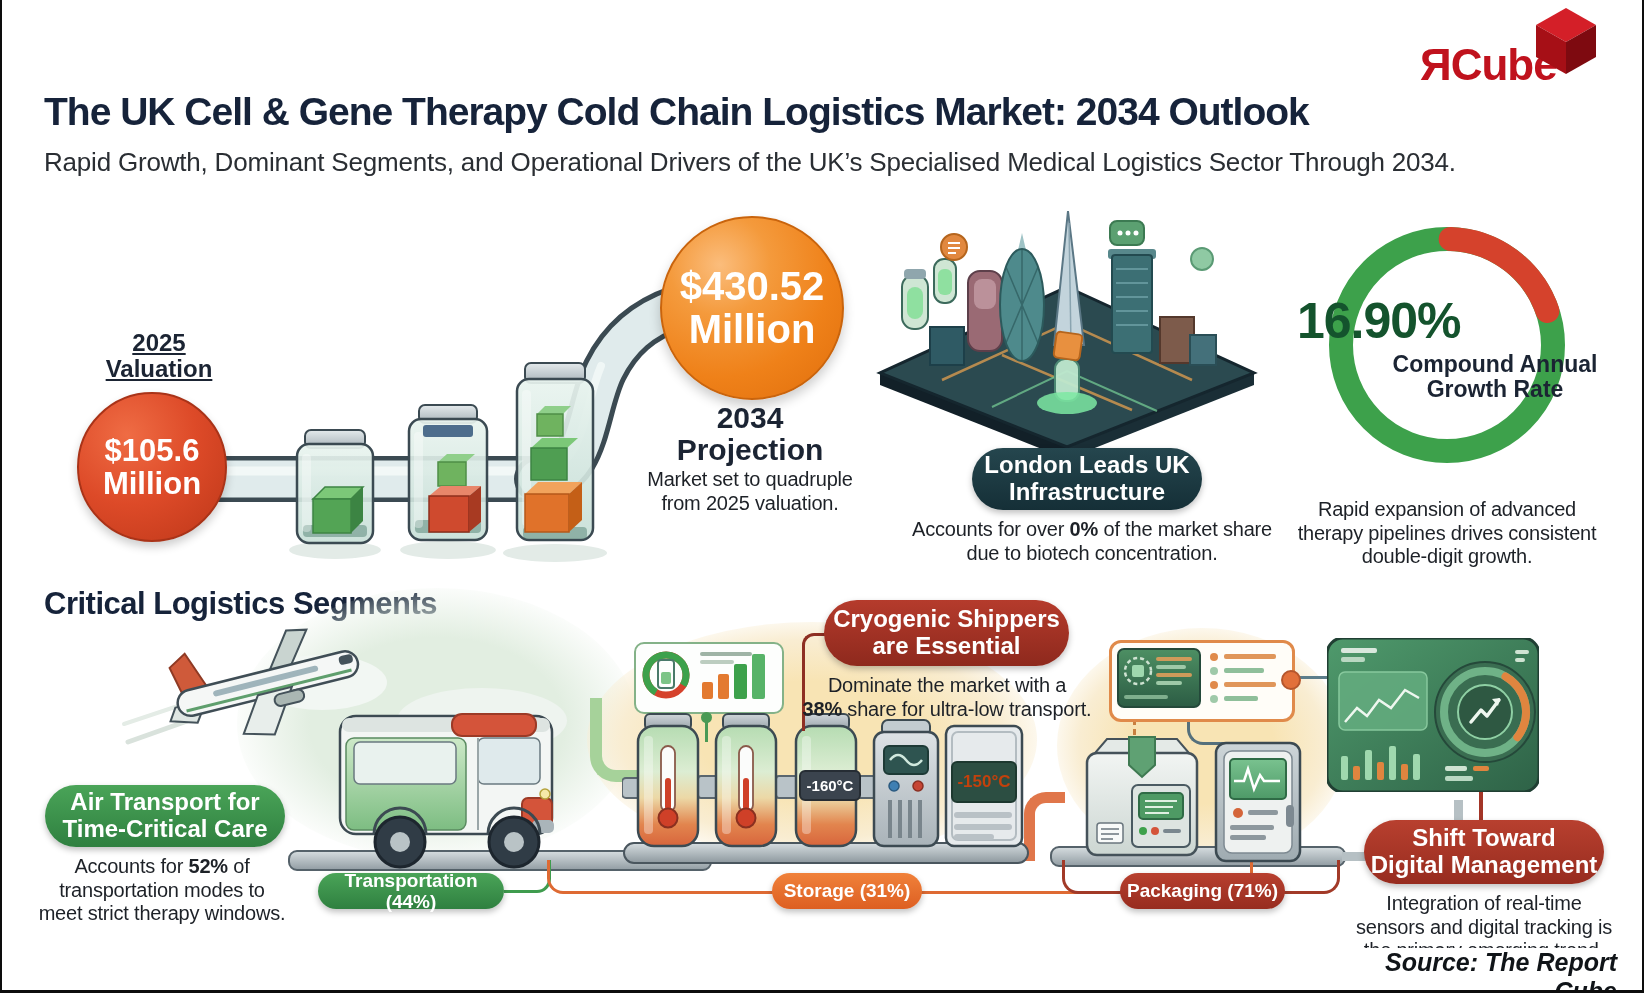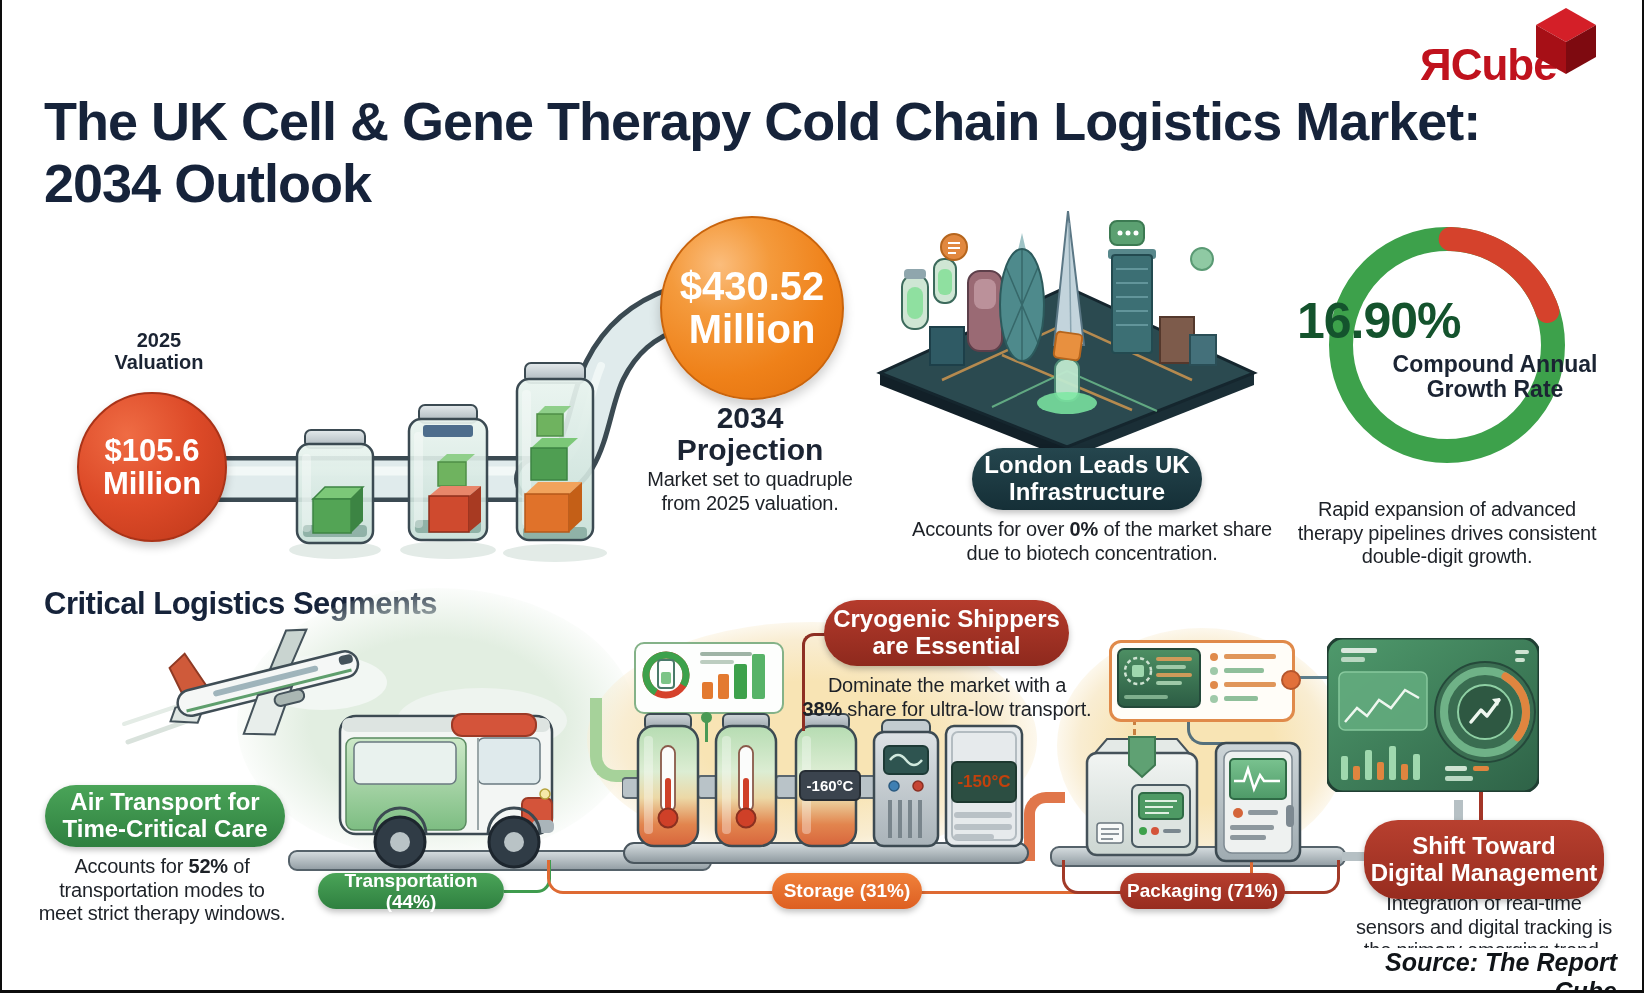--- a/index.html
+++ b/index.html
@@ -1,21 +1,21 @@
 <!DOCTYPE html>
 <html><head>
 <meta charset="utf-8">
 <style>
   html,body{margin:0;padding:0;background:#fff;}
   .canvas{position:relative;width:1644px;height:993px;background:#ffffff;overflow:hidden;
           font-family:"Liberation Sans",sans-serif;box-sizing:border-box;
           border-left:2px solid #0d0d0d;border-right:2px solid #0d0d0d;border-bottom:3px solid #0d0d0d;}
   .t{position:absolute;}
   .prel{white-space:pre-line;}
-  .h1{font-size:54px;font-weight:800;color:#16233a;letter-spacing:-1px;}
+  .h1{font-size:39px;font-weight:800;color:#16233a;letter-spacing:-1px;}
   .h2{font-size:31px;font-weight:800;color:#16233a;letter-spacing:-0.5px;}
   .sub{font-size:26px;color:#2a2e33;letter-spacing:-0.2px;}
   .note{position:absolute;text-align:center;color:#1d2127;font-size:20px;line-height:1.18;letter-spacing:-0.2px;}
   .pill{position:absolute;display:flex;align-items:center;justify-content:center;text-align:center;
         color:#fff;font-weight:bold;box-shadow:0 3px 6px rgba(0,0,0,.25);line-height:1.12;}
   .pill.big{border-radius:34px;font-size:24px;}
   .pill.small{border-radius:19px;font-size:19px;height:36px;}
   .pill.green{background:linear-gradient(#4aa458,#2f8040);}
   .pill.darkteal{background:linear-gradient(#25464e,#152f37);}
   .pill.red{background:linear-gradient(#b53b2c,#8e291d);}
@@ -38,20 +38,21 @@
 <div class="canvas">
 
   <div class="logo-text" style="left:1418px;top:40px;"><span>Я</span><span>Cube</span></div>
   <svg class="t" style="left:1532px;top:6px;" width="64" height="70" viewBox="0 0 64 70">
     <polygon points="32,2 62,19 32,36 2,19" fill="#d41f28"></polygon>
     <polygon points="2,19 32,36 32,68 2,51" fill="#a60f16"></polygon>
     <polygon points="62,19 32,36 32,68 62,51" fill="#7e0a10"></polygon>
   </svg>
 
   <div class="t h1" style="left:42px;top:90px;width:1530px;">The UK Cell &amp; Gene Therapy Cold Chain Logistics Market: 2034 Outlook</div>
+  <div class="t sub" style="left:42px;top:147px;width:1560px;">Rapid Growth, Dominant Segments, and Operational Drivers of the UK’s Specialised Medical Logistics Sector Through 2034.</div>
 
 
   <svg class="t" style="left:135px;top:248px;" width="570" height="320" viewBox="0 0 570 320">
     <defs>
       <linearGradient id="glassV" x1="0" y1="0" x2="0" y2="1">
         <stop offset="0" stop-color="#e9f4ef" stop-opacity="0.92"></stop>
           <stop offset="1" stop-color="#c6ded6" stop-opacity="0.9"></stop>
       </linearGradient>
       <linearGradient id="capG" x1="0" y1="0" x2="0" y2="1">
         <stop offset="0" stop-color="#e4eaec"></stop>
@@ -99,21 +100,21 @@
       <polygon points="400,166 408,158 434,158 426,166" fill="#8fcf8a"></polygon>
       <rect x="400" y="166" width="26" height="22" fill="#6fb35f" stroke="#4f8f47" stroke-width="1.5"></rect>
       <polygon points="394,200 405,190 441,190 430,200" fill="#7cc878"></polygon>
       <rect x="394" y="200" width="36" height="32" fill="#4f9e52" stroke="#3c8443" stroke-width="1.5"></rect>
       <polygon points="388,246 401,234 445,234 432,246" fill="#f2a35c"></polygon>
       <rect x="388" y="246" width="44" height="38" fill="#e0722a" stroke="#b5581a" stroke-width="1.5"></rect>
       <polygon points="432,284 445,272 445,234 432,246" fill="#c45f17"></polygon>
     </g>
   </svg>
 
-  <div class="lbl prel" style="left:57px;top:330px;width:200px;font-size:20px;">2025
+  <div class="lbl prel" style="left:57px;top:330px;width:200px;font-size:24px;text-decoration:underline;">2025
 Valuation</div>
   <div class="circle-val prel" style="left:75px;top:392px;width:146px;height:146px;font-size:31px;
        background:radial-gradient(circle at 33% 28%, #ef6c44 0%, #dd4a28 48%, #bd3719 100%);
        border:2px solid #a93318;box-shadow:0 5px 10px rgba(0,0,0,.2);">$105.6
 Million</div>
   <div class="circle-val prel" style="left:658px;top:216px;width:180px;height:180px;font-size:40px;
        background:radial-gradient(circle at 32% 26%, #fbbd7c 0%, #f49a3c 28%, #ef8119 62%, #e06e0c 100%);
        border:2px solid #c9640d;box-shadow:0 6px 12px rgba(0,0,0,.2);">$430.52
 Million</div>
   <div class="lbl prel" style="left:648px;top:402px;width:200px;font-size:30px;">2034
@@ -437,21 +438,21 @@
     <circle cx="158" cy="74" r="41" fill="none" stroke="#6fb287" stroke-width="8"></circle>
     <circle cx="158" cy="74" r="41" fill="none" stroke="#e0853f" stroke-width="8" stroke-dasharray="70 188" stroke-linecap="round" transform="rotate(-60 158 74)"></circle>
     <circle cx="158" cy="74" r="27" fill="#2e5842" stroke="#8fd0a4" stroke-width="2"></circle>
     <path d="M 144 84 L 154 72 L 160 78 L 172 62" stroke="#eef7ef" stroke-width="3.5" fill="none" stroke-linecap="round" stroke-linejoin="round"></path>
     <polygon points="173,60 165,61 171,68" fill="#eef7ef"></polygon>
     <rect x="118" y="128" width="22" height="5" rx="2" fill="#cfe3d2"></rect>
     <rect x="146" y="128" width="16" height="5" rx="2" fill="#e0853f"></rect>
     <rect x="118" y="138" width="28" height="5" rx="2" fill="#b9d8c2"></rect>
   </svg>
   <div class="t" style="left:1477px;top:792px;width:4px;height:30px;background:#a33527;z-index:1;"></div>
-  <div class="pill big prel crimson" style="left:1362px;top:820px;width:240px;height:79px;z-index:3;">Shift Toward
+  <div class="pill big prel crimson" style="left:1362px;top:820px;width:240px;height:64px;z-index:3;">Shift Toward
 Digital Management</div>
   <div class="note prel" style="left:1350px;top:892px;width:264px;z-index:2;">Integration of real-time
 sensors and digital tracking is
 the primary emerging trend.</div>
 
   <div class="src" style="left:1330px;top:948px;width:285px;z-index:4;background:#ffffff;">Source: The Report Cube</div>
 
 </div>
 
 </body></html>

